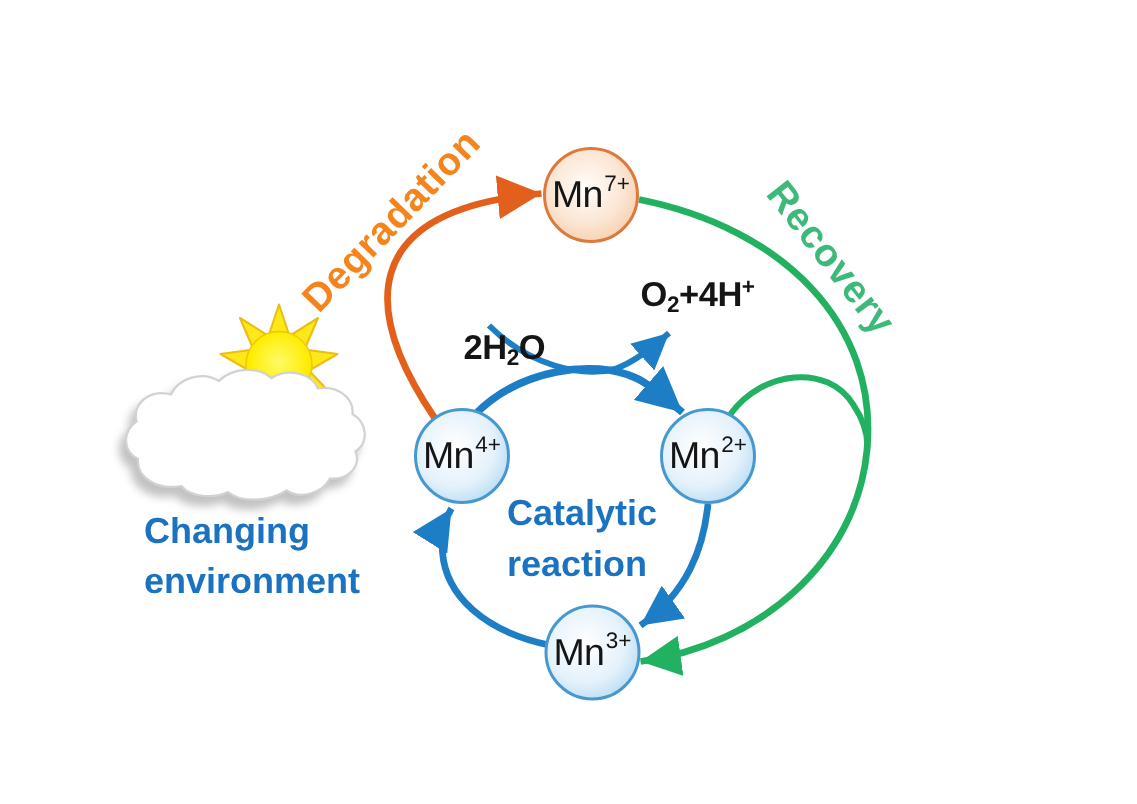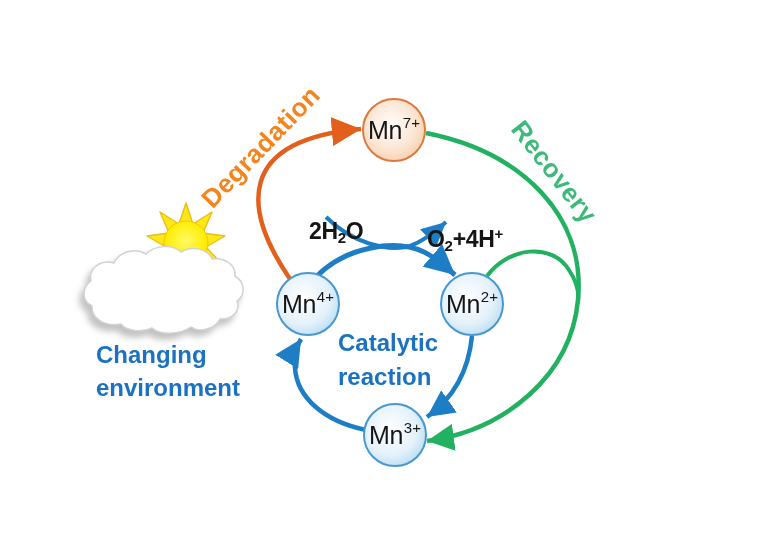--- a/index.html
+++ b/index.html
@@ -19,21 +19,21 @@
                        color:var(--recovery-text-green,#3DBA7A); letter-spacing:.5px; }
 
   
   .blue-caption { color:var(--text-blue,#1B72C0); font-size:24px; line-height:34px; }
   .catalytic-caption   { left:338px; top:326px; }
   .environment-caption { left:96px;  top:338px; line-height:33px; }
 
   
   .formula { font-size:23px; color:var(--formula-black,#151515); letter-spacing:-.3px; }
   .water-formula  { left:309px; top:182px;margin-top:36px; }
-  .oxygen-formula { left:427px; top:183px;margin-top:42px; }
+  .oxygen-formula { left:427px; top:183px; }
   .s-sub { font-size:15px; vertical-align:-4px; }
   .s-sup { font-size:15px; vertical-align:8px; }
 
   
   .ball-label {
     position:absolute; width:66px; height:62px; display:flex;
     align-items:center; justify-content:center;
     font-weight:normal; font-size:25px; color:#151515; letter-spacing:-.5px;
   }
   .ball-label .chg { font-size:15px; transform:translateY(-8px); margin-left:1px; letter-spacing:0; }

